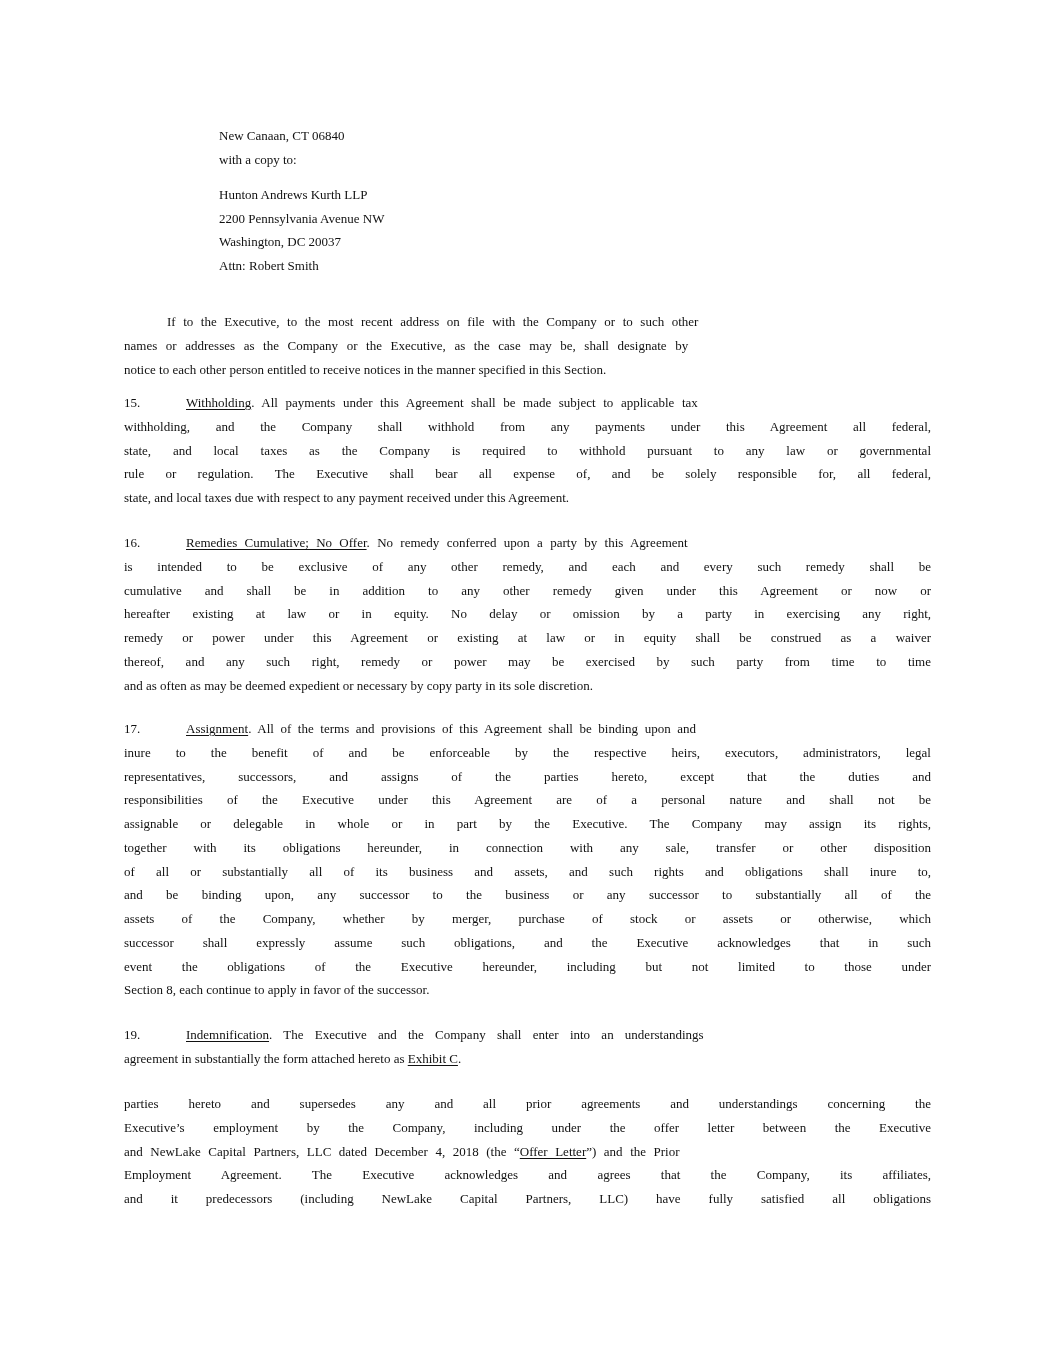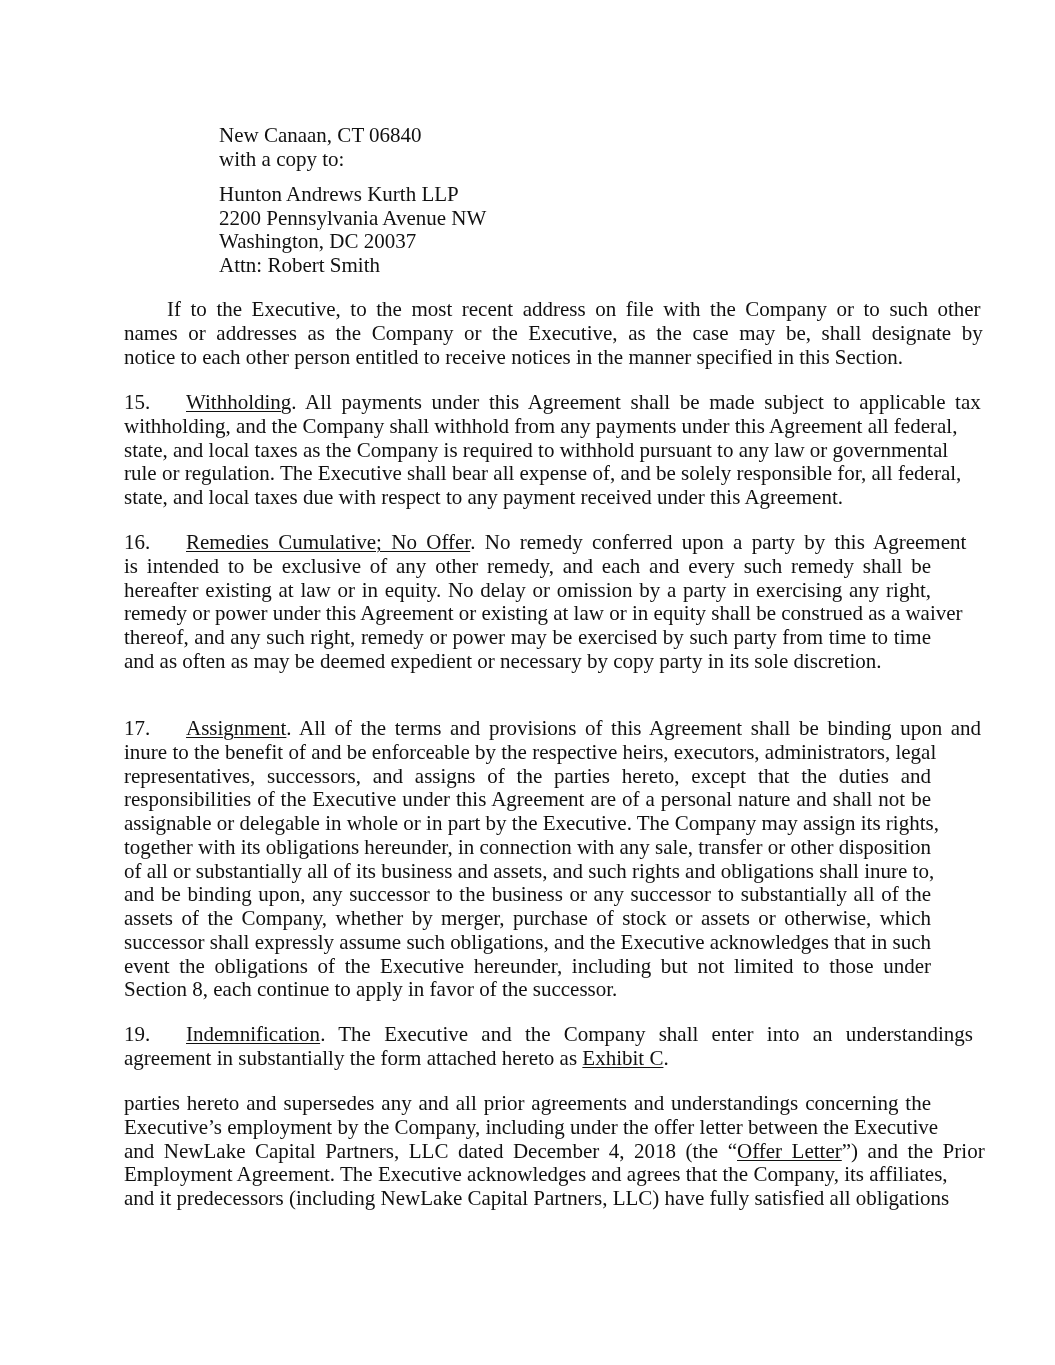--- a/index.html
+++ b/index.html
@@ -1,20 +1,20 @@
 <!DOCTYPE html>
 <html><head>
 <meta charset="utf-8">
 <style>
   html, body { margin: 0; padding: 0; background: #ffffff; }
   body { width: 1055px; height: 1365px; position: relative; overflow: hidden; }
   .page {
     position: absolute; left: 0; top: 0; width: 1055px; height: 1365px;
     font-family: "Liberation Serif", "DejaVu Serif", serif;
-    font-size: 21px; color: #111111;
+    font-size: 13px; color: #111111;
   }
   .addr { position: absolute; left: 219px; }
   .addr .ln { height: 23.6px; line-height: 23.6px; white-space: nowrap; }
   .para { position: absolute; left: 124px; width: 807px; }
   .para .ln {
     height: 23.75px; line-height: 23.75px; white-space: nowrap;
     text-align: justify; text-align-last: justify; overflow: visible;
   }
   .para .ln.last { text-align-last: left; }
   .para .ln.first-indent { padding-left: 43px; }
@@ -31,36 +31,37 @@
     <div class="ln">with a copy to:</div>
   </div>
   <div class="addr" style="top:183px;">
     <div class="ln">Hunton Andrews Kurth LLP</div>
     <div class="ln">2200 Pennsylvania Avenue NW</div>
     <div class="ln">Washington, DC 20037</div>
     <div class="ln">Attn: Robert Smith</div>
   </div>
 
   <div class="para" style="top:298px;">
-    <div class="ln first-indent" style="text-align-last: left; word-spacing: 4.29136px;">If to the Executive, to the most recent address on file with the Company or to such other</div>
+    <div class="ln first-indent" style="text-align-last: left; word-spacing: 4.29136px; margin-top: 12px;">If to the Executive, to the most recent address on file with the Company or to such other</div>
     <div class="ln" style="text-align-last: left; word-spacing: 5.34473px;">names or addresses as the Company or the Executive, as the case may be, shall designate by</div>
     <div class="ln last">notice to each other person entitled to receive notices in the manner specified in this Section.</div>
   </div>
 
   <div class="para" style="top:391px;">
     <div class="ln" style="text-align-last: left; word-spacing: 4.33333px;"><span class="num">15.</span><span class="u">Withholding</span><span>. All payments under this Agreement shall be made subject to applicable tax</span></div>
     <div class="ln">withholding, and the Company shall withhold from any payments under this Agreement all federal,</div>
     <div class="ln">state, and local taxes as the Company is required to withhold pursuant to any law or governmental</div>
     <div class="ln">rule or regulation. The Executive shall bear all expense of, and be solely responsible for, all federal,</div>
     <div class="ln last">state, and local taxes due with respect to any payment received under this Agreement.</div>
   </div>
 
   <div class="para" style="top:531px;">
     <div class="ln" style="text-align-last: left; word-spacing: 4.06771px;"><span class="num">16.</span><span class="u">Remedies Cumulative; No Offer</span><span>. No remedy conferred upon a party by this Agreement</span></div>
     <div class="ln">is intended to be exclusive of any other remedy, and each and every such remedy shall be</div>
+    <div class="ln">cumulative and shall be in addition to any other remedy given under this Agreement or now or</div>
     <div class="ln">hereafter existing at law or in equity. No delay or omission by a party in exercising any right,</div>
     <div class="ln">remedy or power under this Agreement or existing at law or in equity shall be construed as a waiver</div>
     <div class="ln">thereof, and any such right, remedy or power may be exercised by such party from time to time</div>
     <div class="ln last">and as often as may be deemed expedient or necessary by copy party in its sole discretion.</div>
   </div>
 
   <div class="para" style="top:717px;">
     <div class="ln" style="text-align-last: left; word-spacing: 3.3404px;"><span class="num">17.</span><span class="u">Assignment</span><span>. All of the terms and provisions of this Agreement shall be binding upon and</span></div>
     <div class="ln">inure to the benefit of and be enforceable by the respective heirs, executors, administrators, legal</div>
     <div class="ln">representatives, successors, and assigns of the parties hereto, except that the duties and</div>

